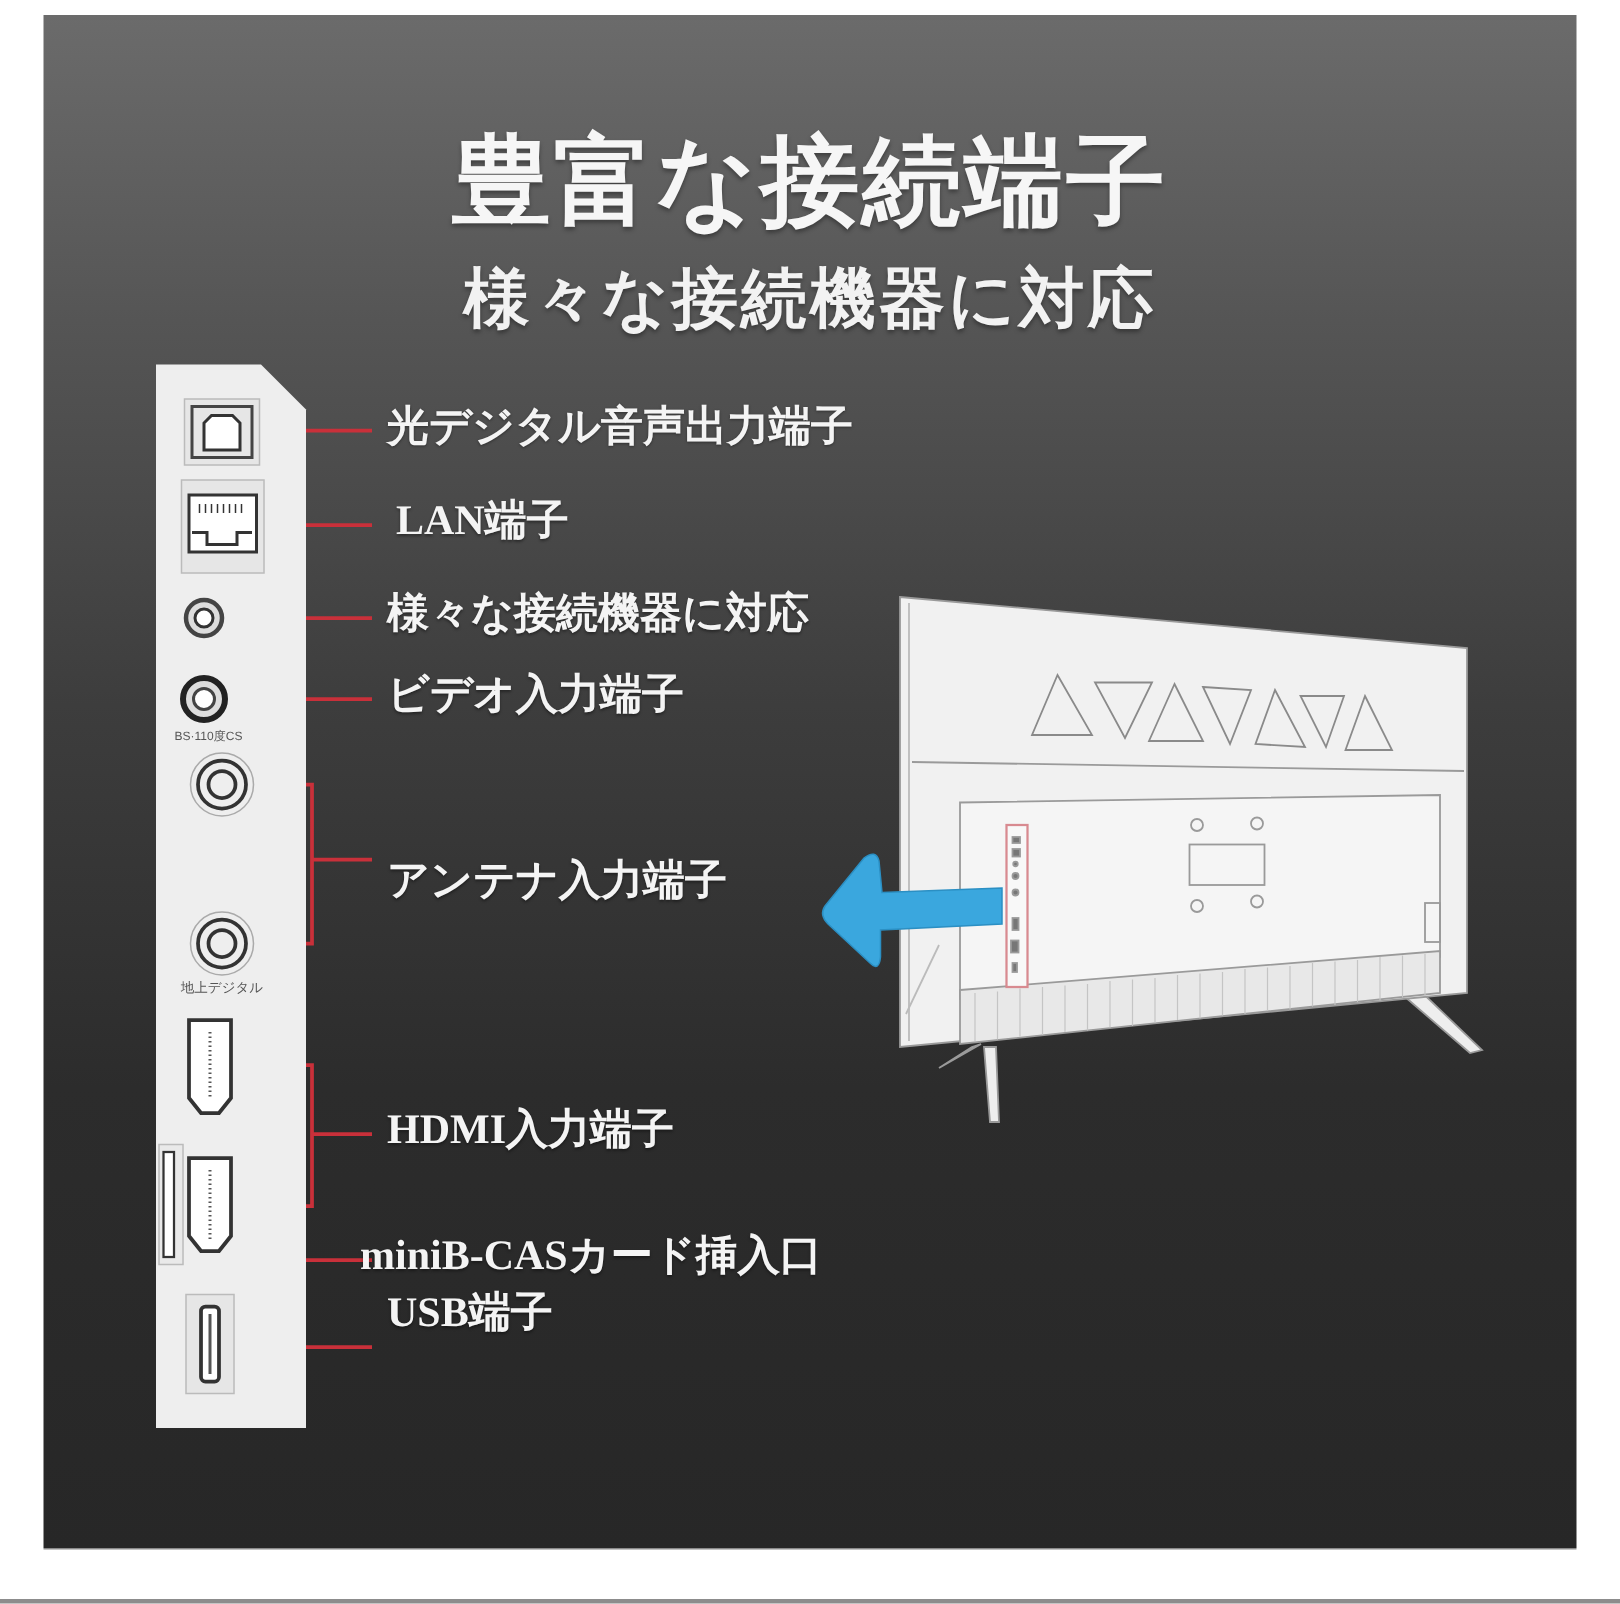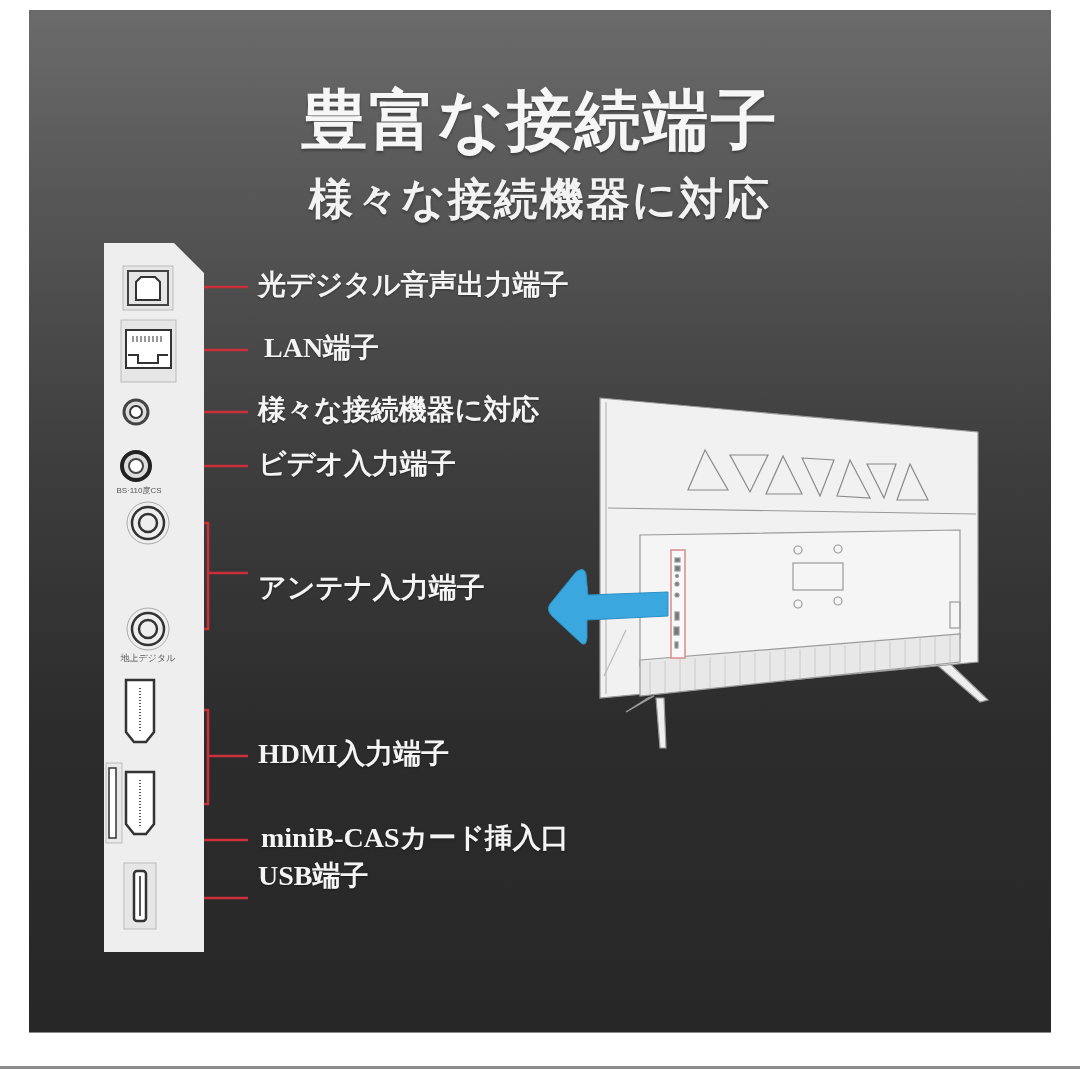--- a/index.html
+++ b/index.html
@@ -134,21 +134,21 @@
     <line x1="140" y1="876" x2="140" y2="916" stroke="#555" stroke-width="2"></line>
   </g>
 </svg>
 
 <div class="label" style="left:258px; top:271px;">光デジタル音声出力端子</div>
 <div class="label" style="left:264px; top:334px;">LAN端子</div>
 <div class="label" style="left:258px; top:396px;">様々な接続機器に対応</div>
 <div class="label" style="left:258px; top:450px;">ビデオ入力端子</div>
 <div class="label" style="left:258px; top:574px;">アンテナ入力端子</div>
 <div class="label" style="left:258px; top:740px;text-align:center;">HDMI入力端子</div>
-<div class="label" style="left:261px; top:824px;">miniB-CASカード挿入口</div>
+<div class="label" style="left:240px; top:824px;">miniB-CASカード挿入口</div>
 <div class="label" style="left:258px; top:862px;">USB端子</div>
 
 <svg class="tv" width="540" height="380" viewBox="0 0 540 380">
   <g stroke="#9a9a9a" stroke-width="1.2">
 
     <path d="M108,318 L86,332 L114,316 Z" fill="#eee"></path>
     <path d="M116,318 L120,368 L126,368 L124,318 Z" fill="#eee"></path>
     <path d="M365,286 L400,274 L448,320 L440,322 L396,284 Z" fill="#eee"></path>
 
     <path d="M60,18 L438,52 L438,282 L60,318 Z" fill="#f1f1f1"></path>

